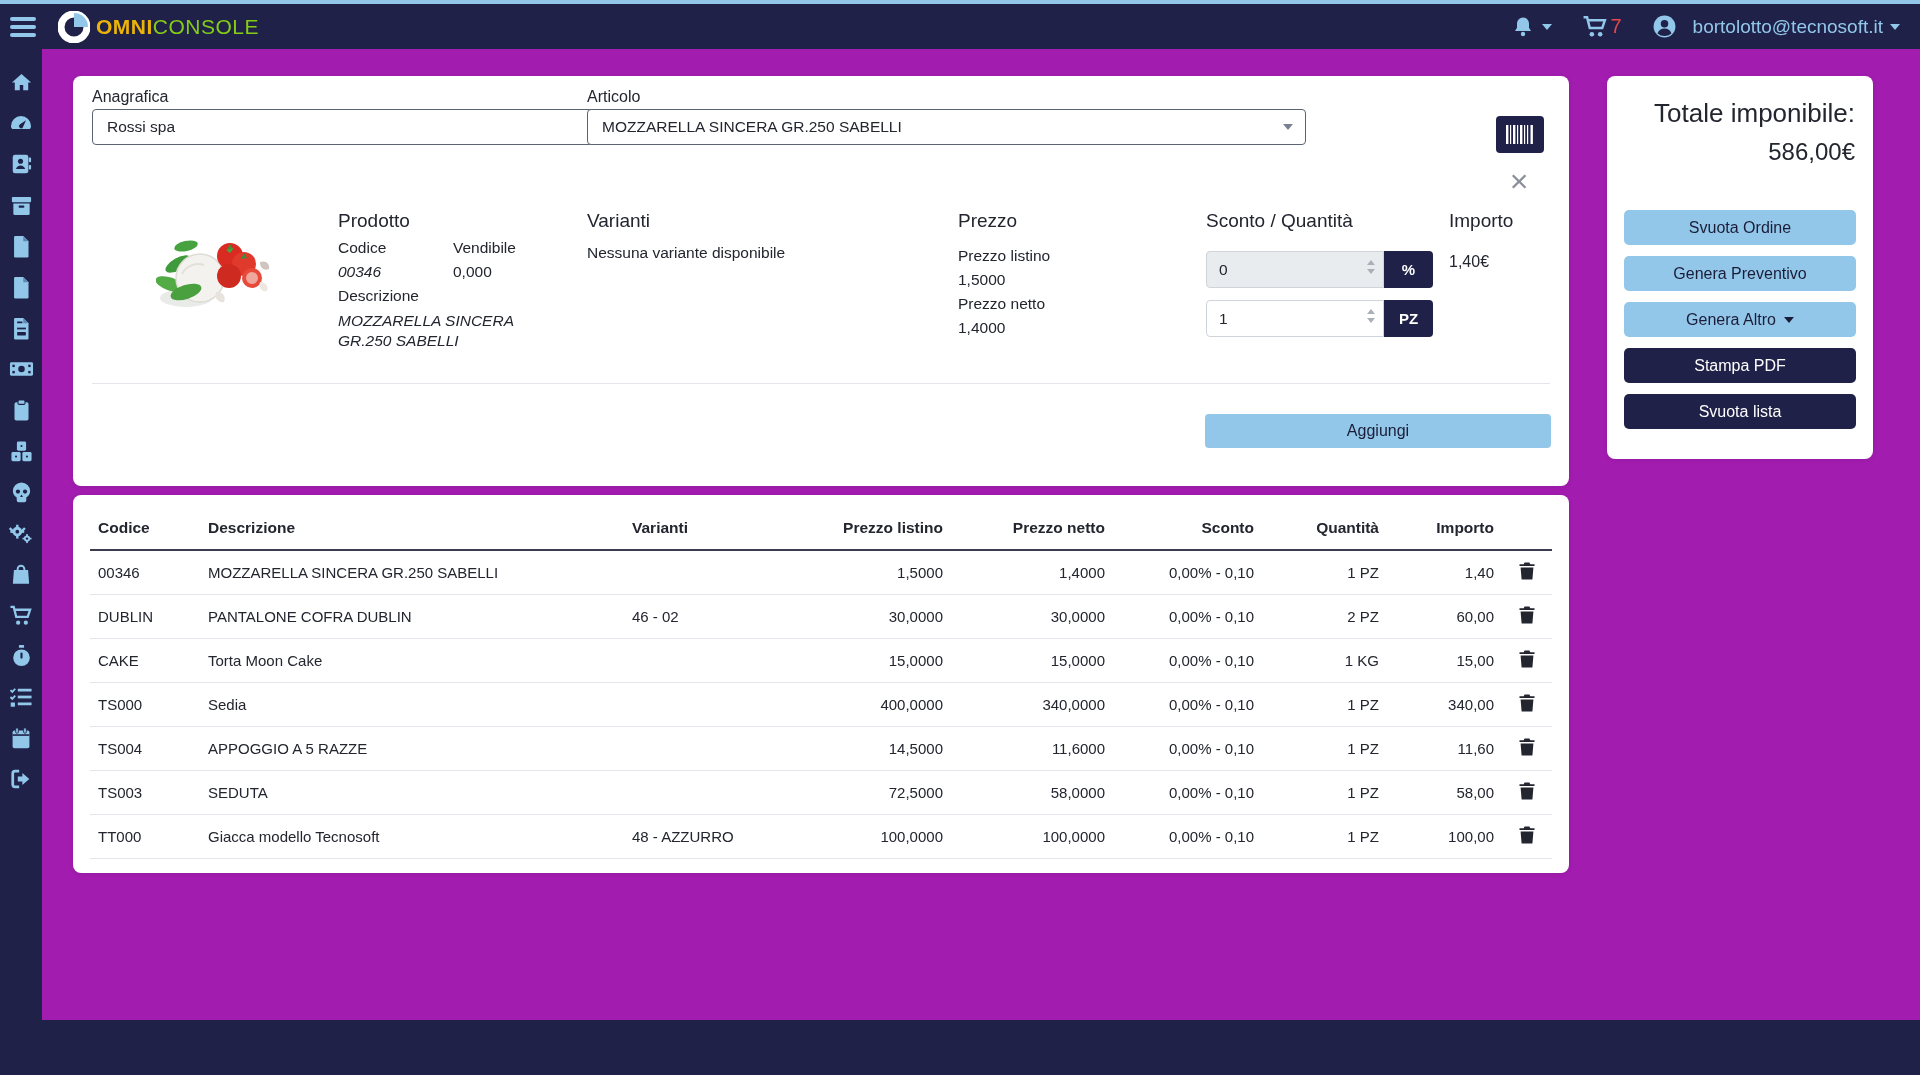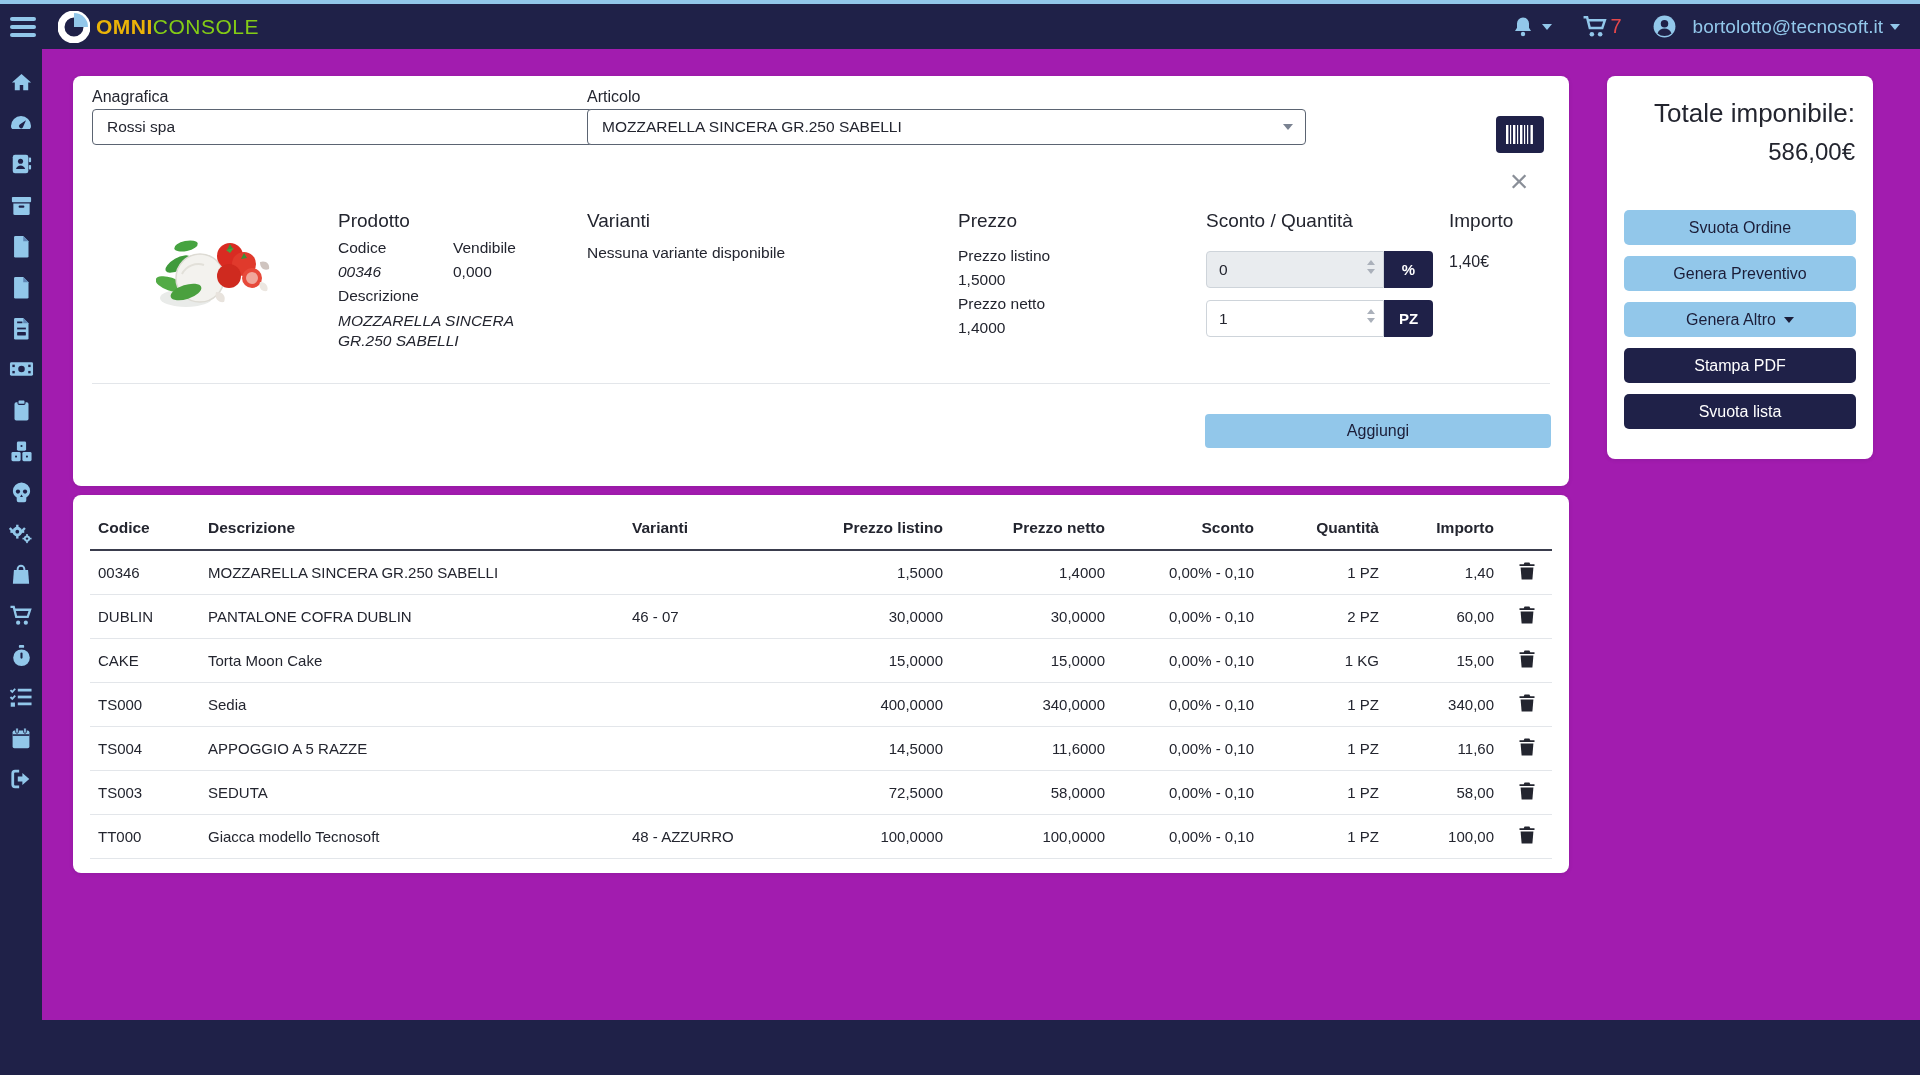--- a/index.html
+++ b/index.html
@@ -427,21 +427,21 @@
             <td class="ar">1 PZ</td>
             <td class="ar">1,40</td>
             <td class="ac"><span class="trash-btn"><svg width="16" height="18" viewBox="0 0 16 18">
                   <path d="M5.6 0.5h4.8l.9 1.7h4.2v1.9H0.5V2.2h4.2Z" fill="#23252f"></path>
                   <path d="M1.6 5.5h12.8l-1 12H2.6Z" fill="#23252f"></path>
                 </svg></span></td>
           </tr>
           <tr>
             <td class="al">DUBLIN</td>
             <td class="al">PANTALONE COFRA DUBLIN</td>
-            <td class="al">46 - 07</td>
+            <td class="al">46 - 02</td>
             <td class="ar">30,0000</td>
             <td class="ar">30,0000</td>
             <td class="ar">0,00% - 0,10</td>
             <td class="ar">2 PZ</td>
             <td class="ar">60,00</td>
             <td class="ac"><span class="trash-btn"><svg width="16" height="18" viewBox="0 0 16 18">
                   <path d="M5.6 0.5h4.8l.9 1.7h4.2v1.9H0.5V2.2h4.2Z" fill="#23252f"></path>
                   <path d="M1.6 5.5h12.8l-1 12H2.6Z" fill="#23252f"></path>
                 </svg></span></td>
           </tr>

